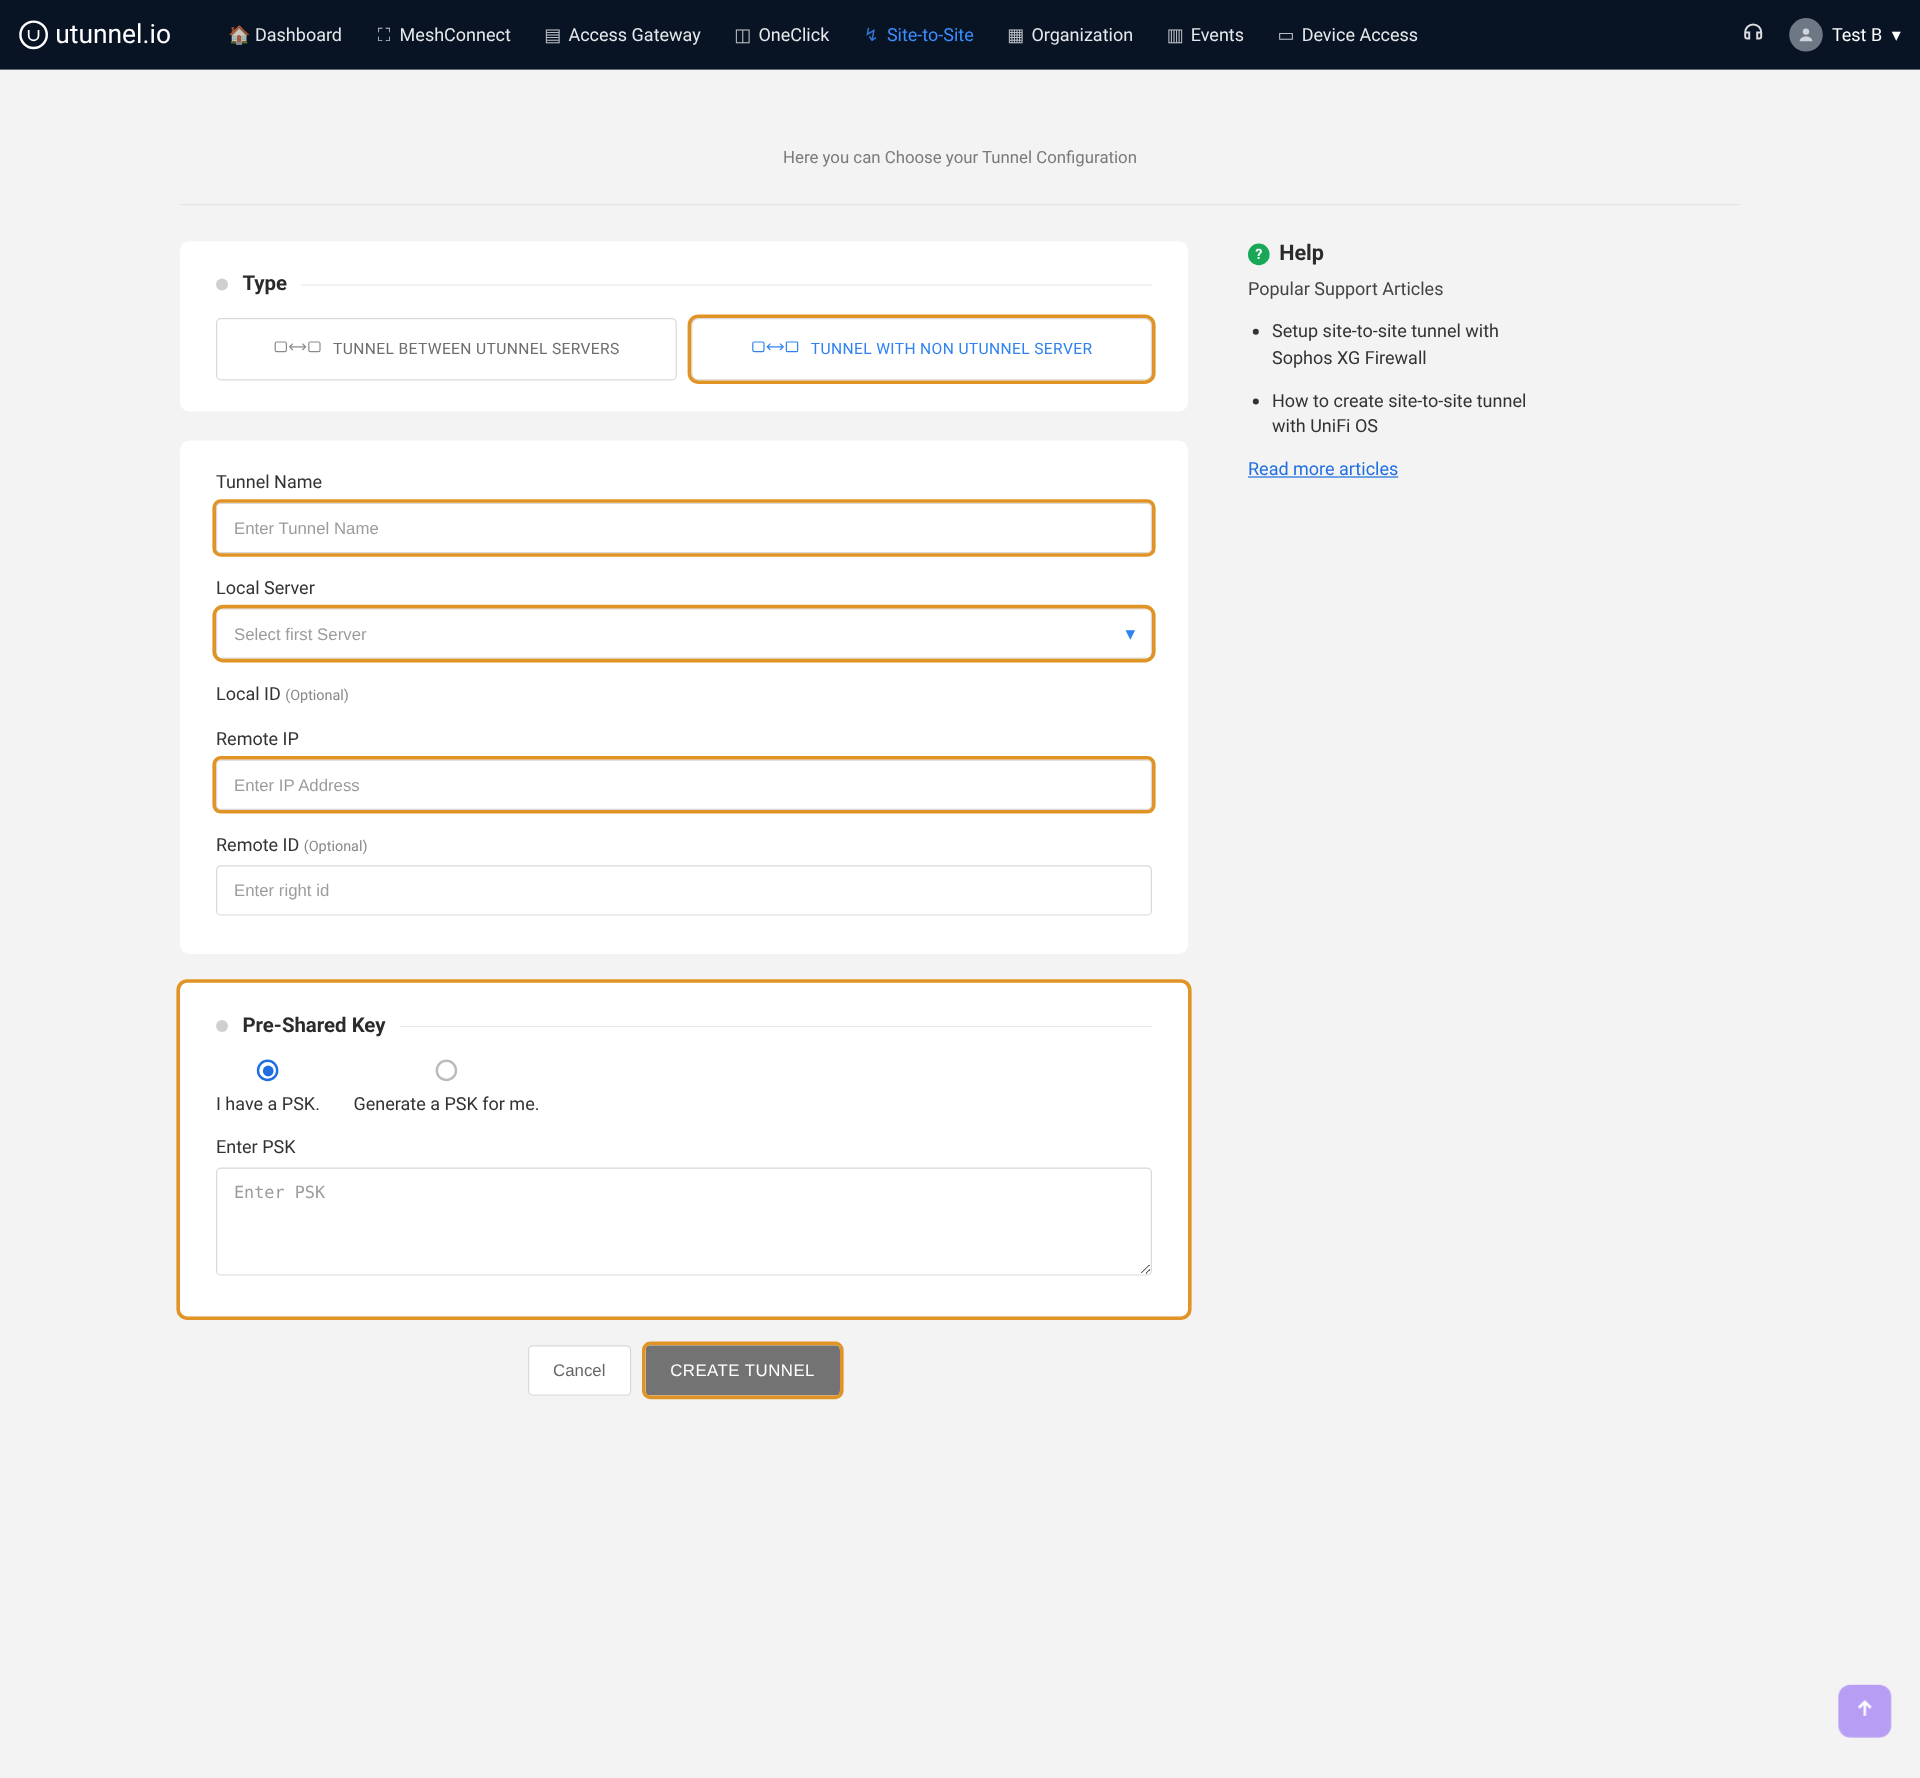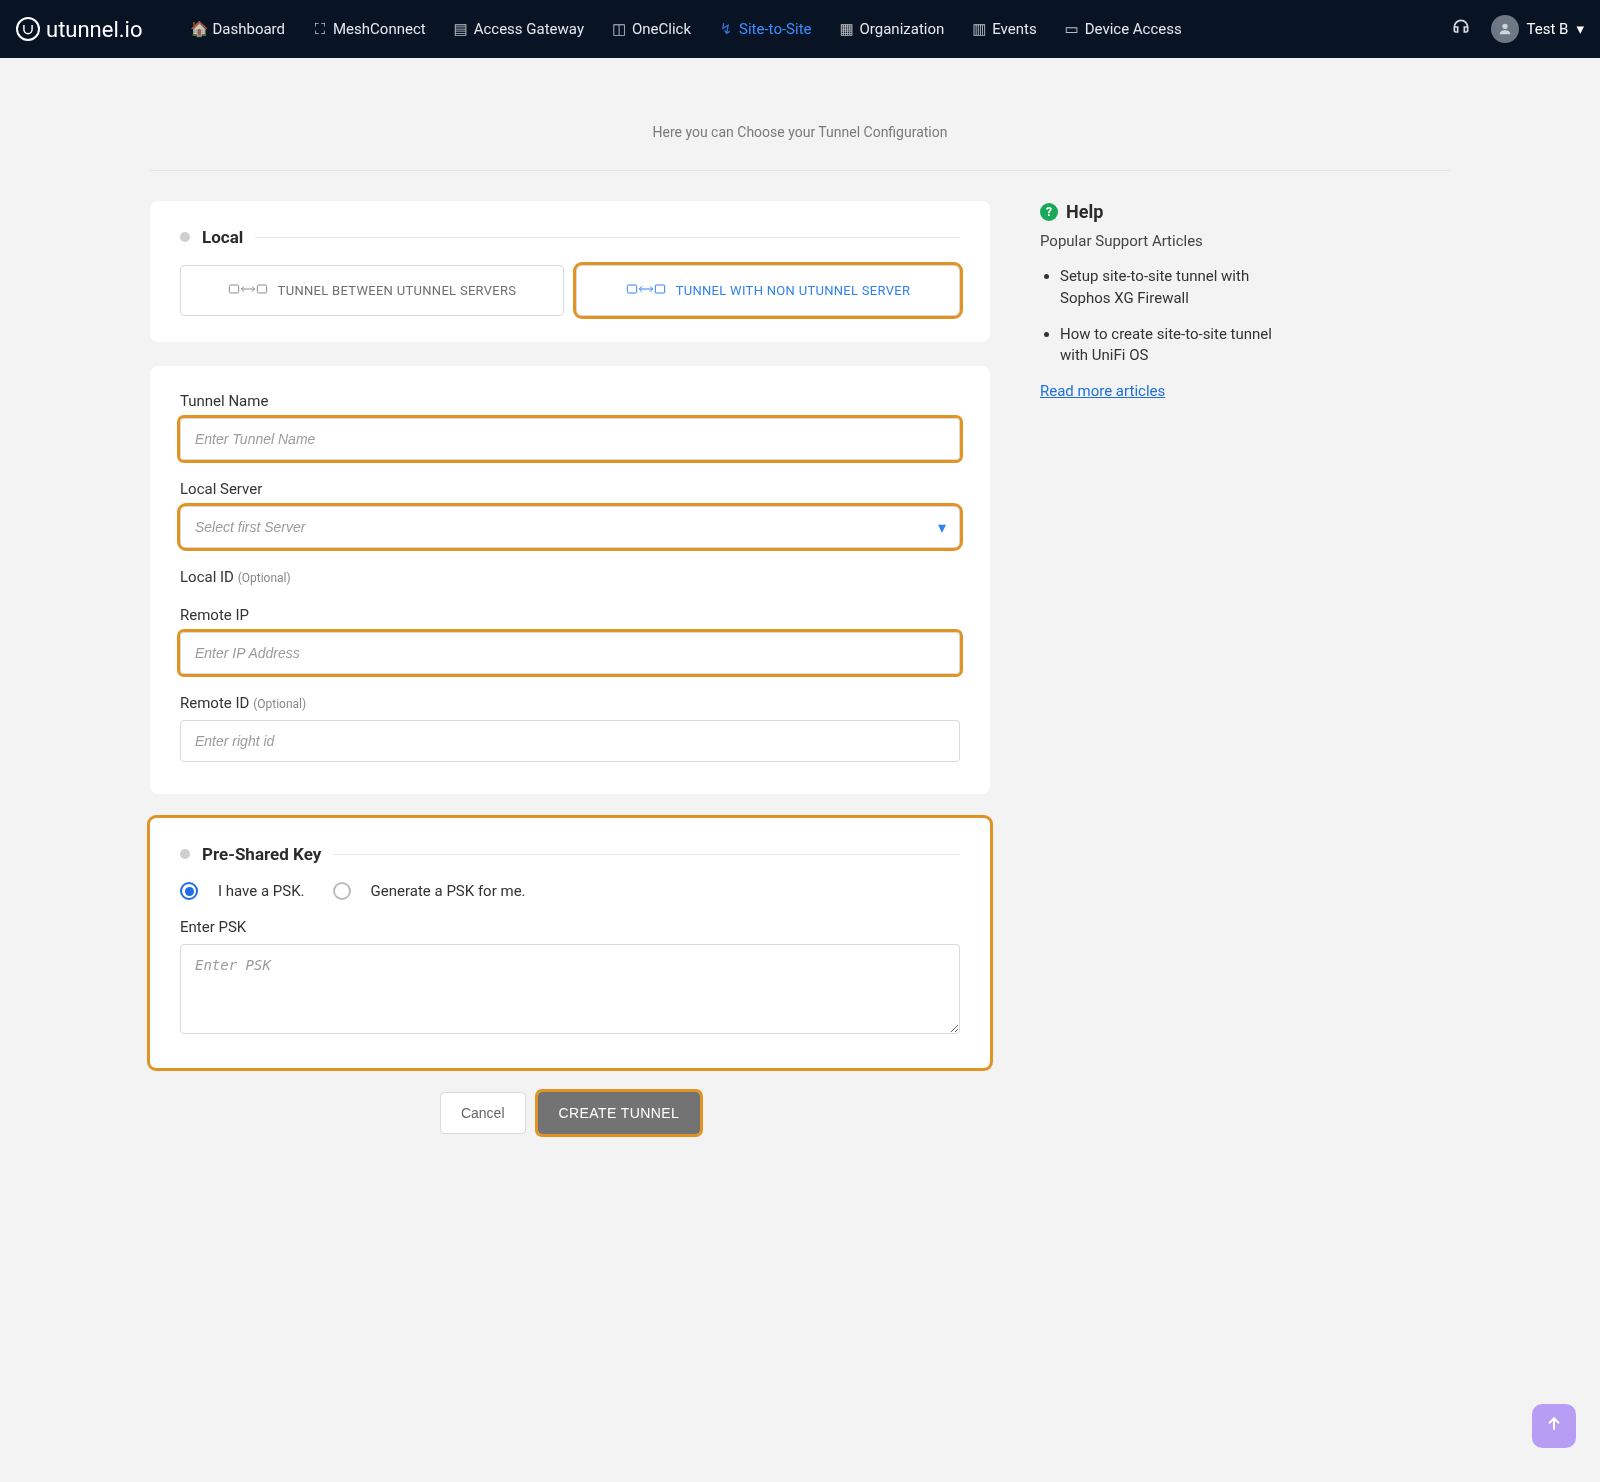--- a/index.html
+++ b/index.html
@@ -83,28 +83,28 @@
   padding:14px 10px; border:1px solid #d9d9d9; border-radius:4px;
   font-size:13px; letter-spacing:.3px; color:#6e6e6e; cursor:pointer; background:#fff;
 }
 .type-btn.active{ color:#2f82f0; border-color:#d9d9d9;}
 .hl{ outline:3px solid #e19426; border-radius:6px;}
 .form-group{ margin-bottom:20px;}
 .form-label{ font-size:15px; color:#333; margin-bottom:8px; display:block;}
 .optional{ font-size:12px; color:#888;margin-top:28px;}
 .input, .select, .textarea{
   width:100%; padding:12px 14px; border:1px solid #d9d9d9; border-radius:4px;
-  font-size:14px; color:#333; background:#fff;font-style:italic;
+  font-size:14px; color:#333; background:#fff;
 }
 .input::placeholder,.textarea::placeholder{color:#9c9c9c;}
 .select-wrap{ position:relative;}
 .select-caret{ position:absolute; right:14px; top:50%; transform:translateY(-50%); color:#2f82f0; pointer-events:none;}
 .textarea{ min-height:90px; resize:both;}
 .radio-row{ display:flex; gap:28px; align-items:center; margin-bottom:18px;}
-.radio-item{ display:flex; align-items:center; gap:20px; font-size:15px; cursor:pointer;}
+.radio-item{ display:flex; align-items:center; gap:10px; font-size:15px; cursor:pointer;flex-direction:column;}
 .radio{
   width:18px;height:18px;border-radius:50%;border:2px solid #bbb;
   display:flex;align-items:center;justify-content:center;
 }
 .radio.checked{ border-color:#1f6fe0;}
 .radio.checked::after{ content:""; width:9px;height:9px;border-radius:50%;background:#1f6fe0;}
 .actions{ display:flex; gap:12px; justify-content:center; margin-top:12px;}
 .btn{
   padding:12px 20px; border-radius:4px; font-size:14px; cursor:pointer; border:1px solid transparent;
 }
@@ -192,21 +192,21 @@
   <div class="page-header">
     <div class="page-sub">Here you can Choose your Tunnel Configuration</div>
   </div>
 
   <div class="layout">
     <div class="main">
 
       <div class="card">
         <div class="section-row">
           <span class="section-dot"></span>
-          <span class="section-title">Local</span>
+          <span class="section-title">Type</span>
           <span class="section-line"></span>
         </div>
         <div class="type-buttons">
           <div class="type-btn">
             <span class="mini-icon">
               <svg viewBox="0 0 60 24" stroke="#8a8a8a" fill="none" stroke-width="1.5">
                   <rect x="2" y="6" width="14" height="12" rx="2"></rect>
                   <rect x="44" y="6" width="14" height="12" rx="2"></rect>
                   <path d="M20 12h20m-4-4l4 4-4 4M24 8l-4 4 4 4"></path>
                 </svg>

